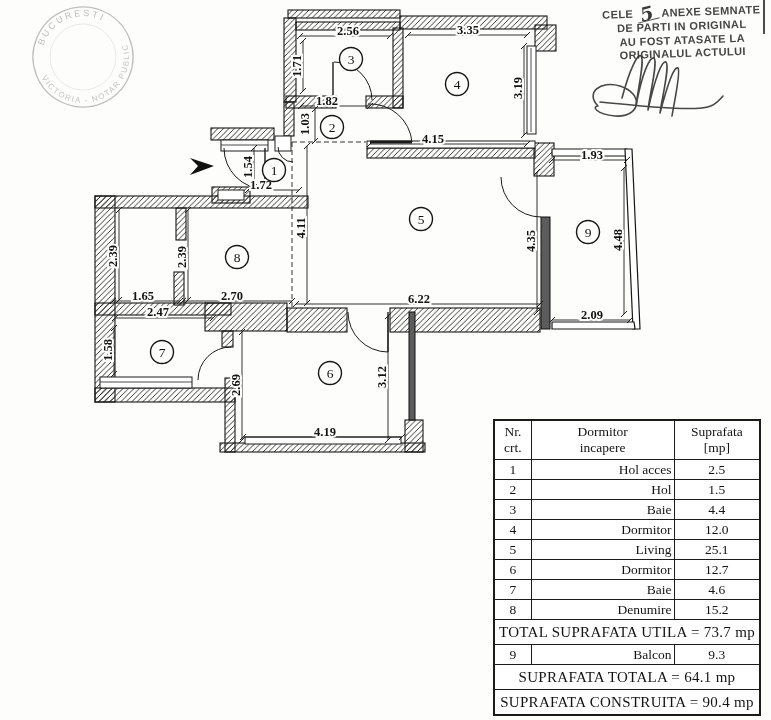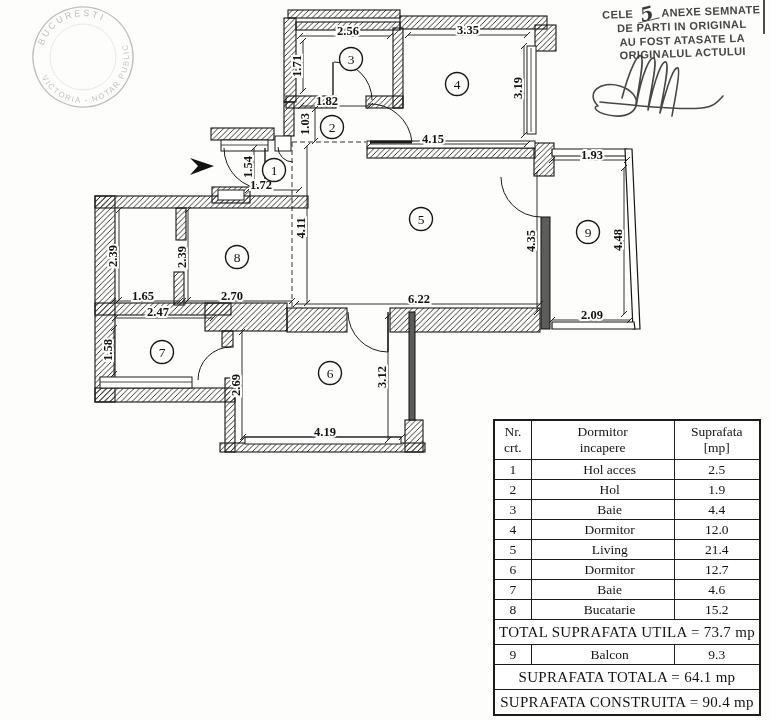--- a/index.html
+++ b/index.html
@@ -17,21 +17,21 @@
   .stamp{position:absolute;left:15px;top:-6px;width:170px;height:140px;opacity:.75;}
   .edge-mark{position:absolute;left:763px;top:0;width:2px;height:34px;background:#4c4c4c;}
   
   .areas-table{position:absolute;left:493px;top:419px;width:268px;border-collapse:collapse;
         font-family:"Liberation Serif",serif;font-size:13.5px;color:#131313;background:#fff;
         border:2px solid #1c1c1c;}
   .areas-table td,.areas-table th{border:1.2px solid #1c1c1c;padding:0 2px;height:19px;
         font-weight:normal;}
   .areas-table th{white-space:pre-line;text-align:center;height:38px;line-height:16px;}
   .areas-table td.c{text-align:center;}
-  .areas-table td.name{padding-left:16px;text-align:center;}
+  .areas-table td.name{padding-left:16px;text-align:right;}
   .areas-table td.total{text-align:center;font-size:15px;height:24px;letter-spacing:.3px;margin-top:42px;}
 </style>
 </head>
 <body>
 
 <div class="page">
 
   <svg class="stamp" viewBox="0 0 170 140">
     <g transform="rotate(-22 68 63)" opacity="0.75">
       <circle cx="68" cy="63" r="50" fill="none" stroke="#8f8f8f" stroke-width="1.3"></circle>
@@ -262,50 +262,50 @@
       </thead>
     <tbody id="tbl-body">
         <tr>
           <td class="c">1</td>
           <td class="name">Hol acces</td>
           <td class="c">2.5</td>
         </tr>
         <tr>
           <td class="c">2</td>
           <td class="name">Hol</td>
-          <td class="c">1.9</td>
+          <td class="c">1.5</td>
         </tr>
         <tr>
           <td class="c">3</td>
           <td class="name">Baie</td>
           <td class="c">4.4</td>
         </tr>
         <tr>
           <td class="c">4</td>
           <td class="name">Dormitor</td>
           <td class="c">12.0</td>
         </tr>
         <tr>
           <td class="c">5</td>
           <td class="name">Living</td>
-          <td class="c">21.4</td>
+          <td class="c">25.1</td>
         </tr>
         <tr>
           <td class="c">6</td>
           <td class="name">Dormitor</td>
           <td class="c">12.7</td>
         </tr>
         <tr>
           <td class="c">7</td>
           <td class="name">Baie</td>
           <td class="c">4.6</td>
         </tr>
         <tr>
           <td class="c">8</td>
-          <td class="name">Bucatarie</td>
+          <td class="name">Denumire</td>
           <td class="c">15.2</td>
         </tr>
         <tr>
           <td colspan="3" class="total">TOTAL SUPRAFATA UTILA = 73.7 mp</td>
         </tr>
         <tr>
           <td class="c">9</td>
           <td class="name">Balcon</td>
           <td class="c">9.3</td>
         </tr>

